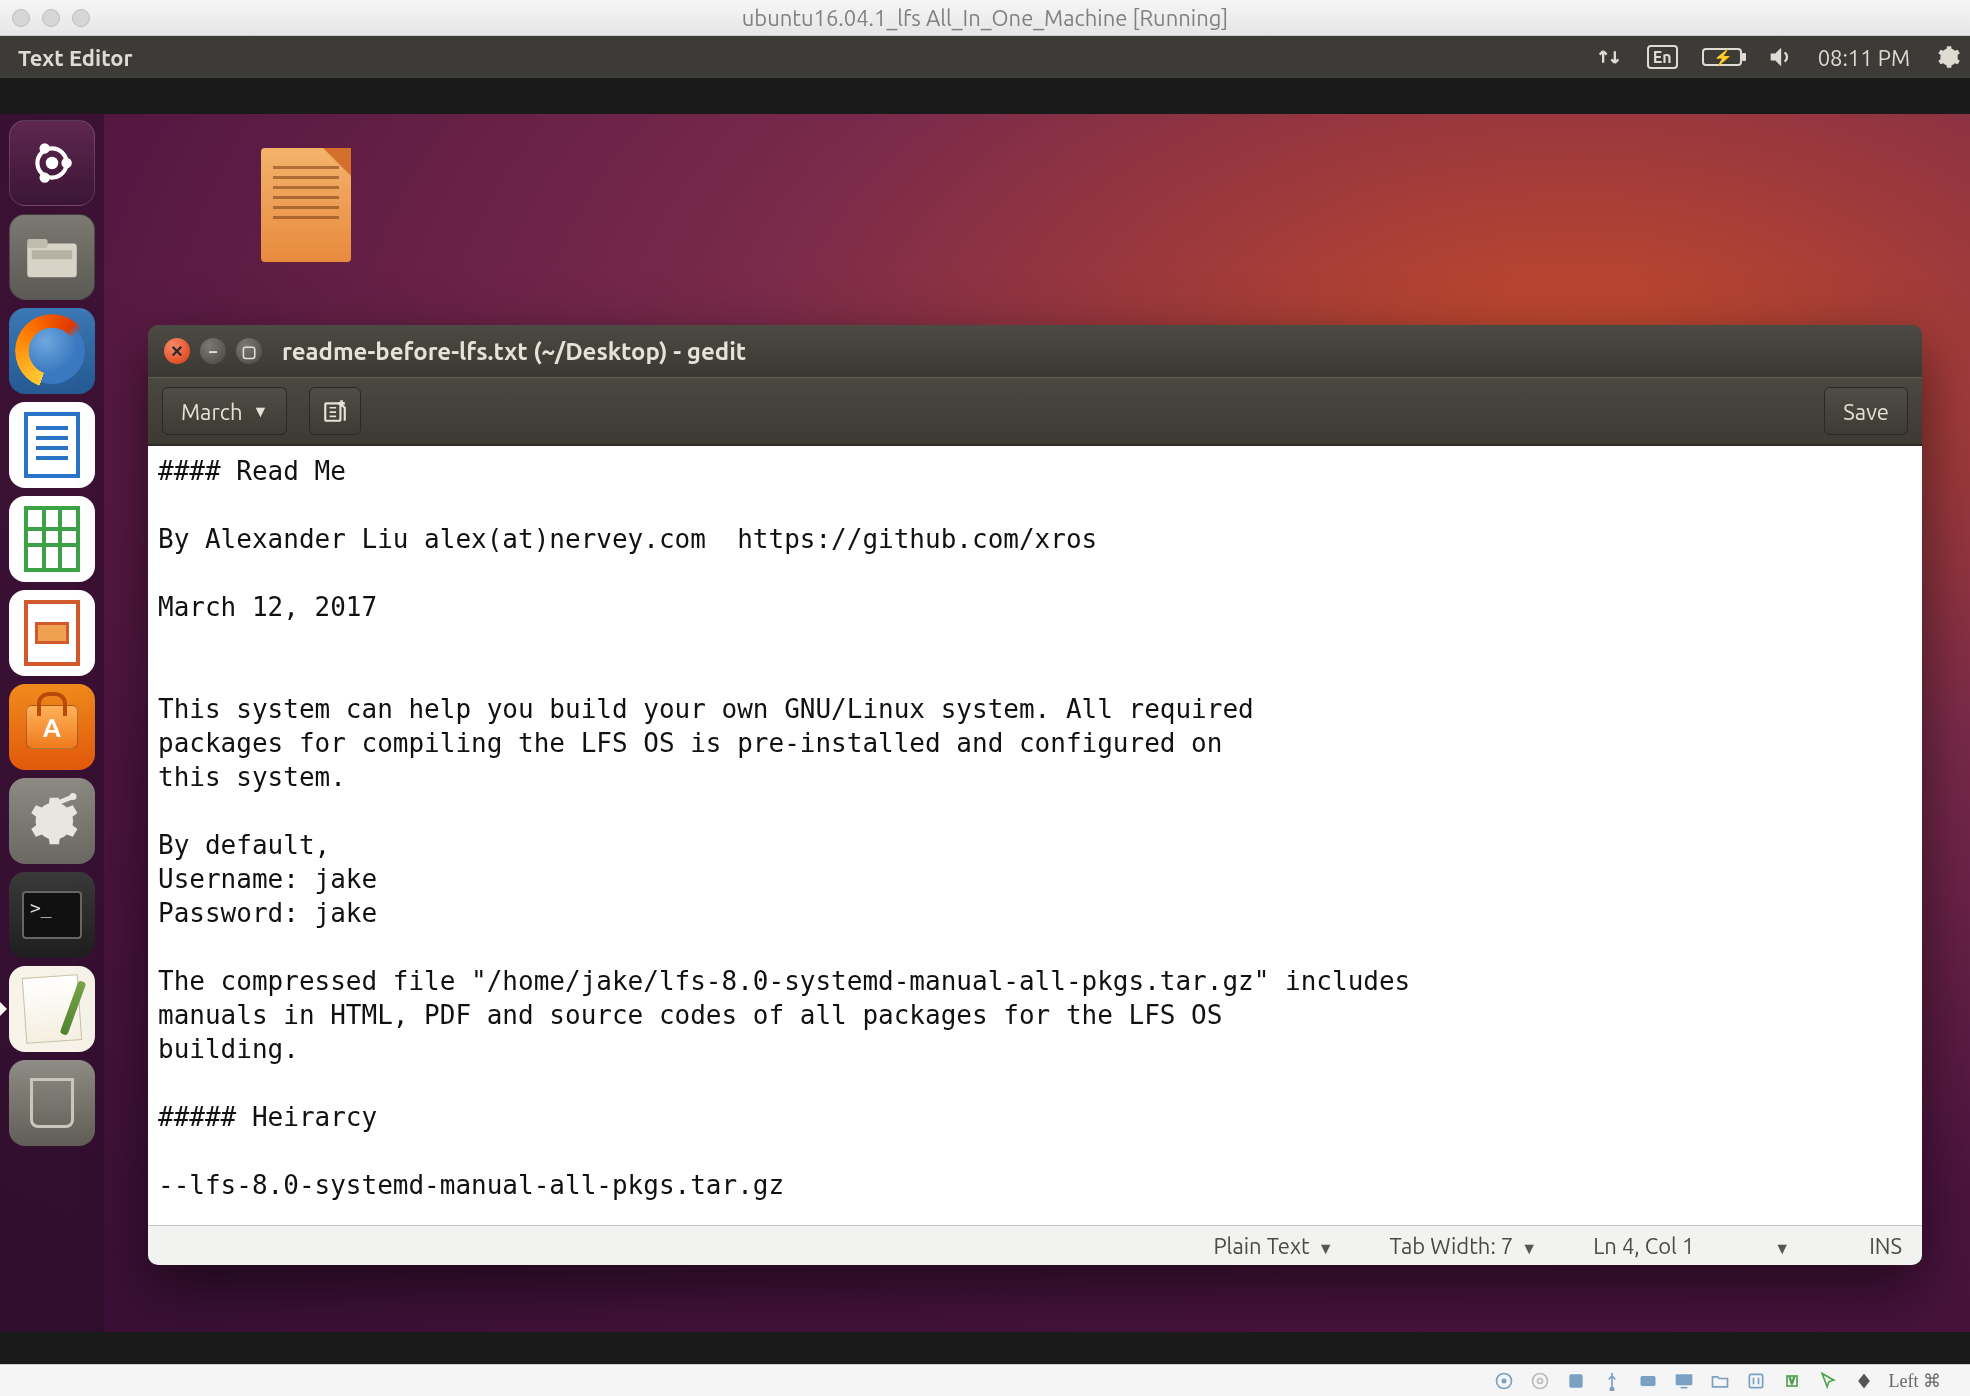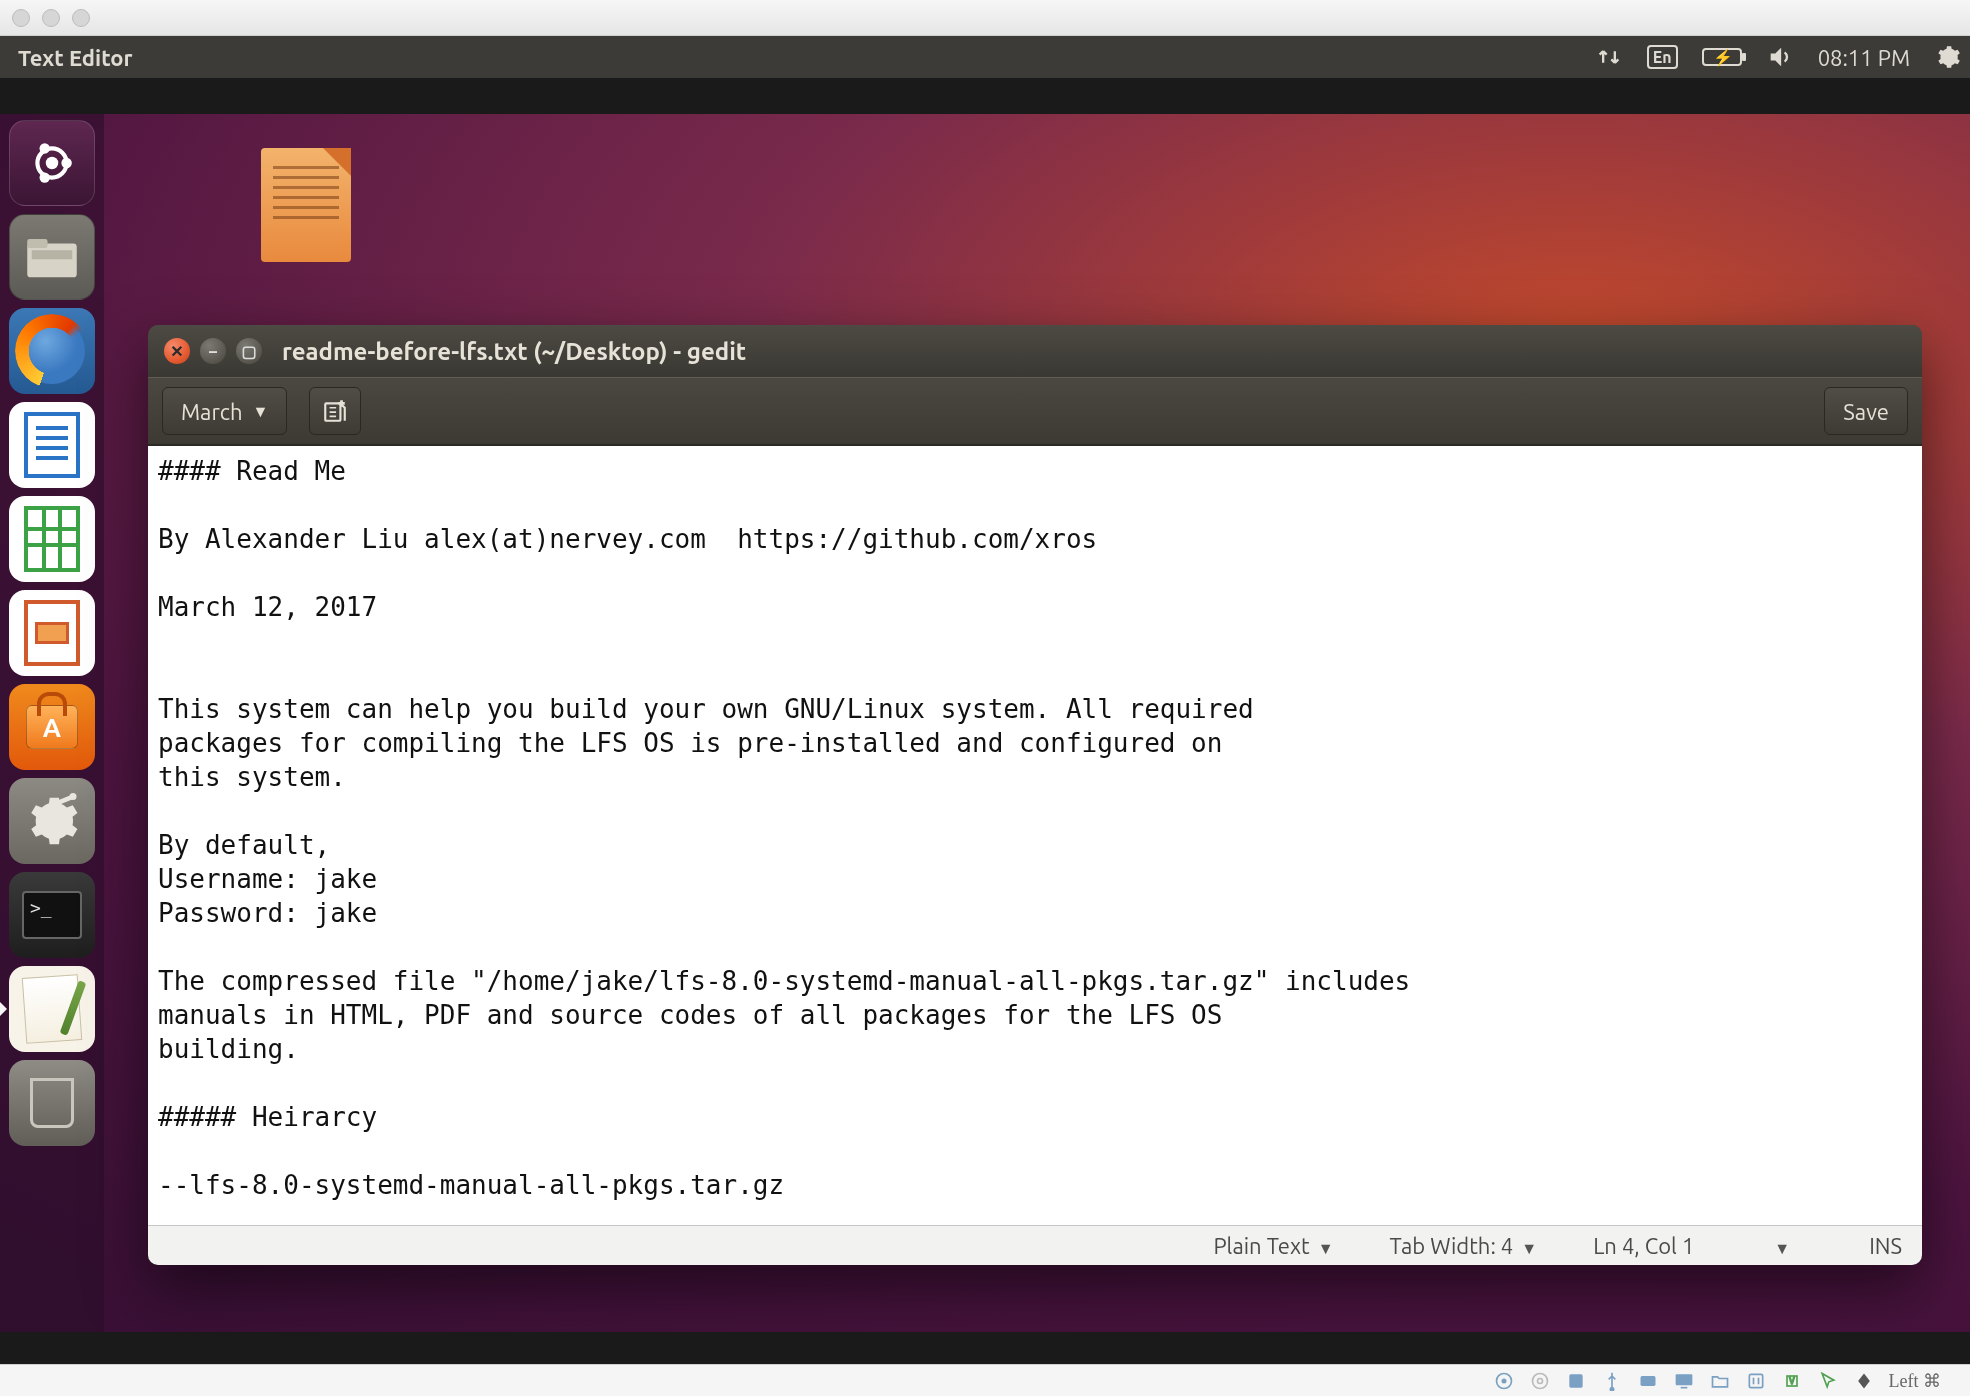--- a/index.html
+++ b/index.html
@@ -203,20 +203,21 @@
 </style>
 </head>
 <body>
 
 <div class="host-titlebar">
   <div class="traffic-lights">
     <div class="traffic-light"></div>
     <div class="traffic-light"></div>
     <div class="traffic-light"></div>
   </div>
+  <div class="host-title">ubuntu16.04.1_lfs All_In_One_Machine [Running]</div>
 </div>
 
 <div class="vm-area">
 
   <div class="topbar">
     <div class="topbar-left">Text Editor</div>
     <div class="topbar-right">
       <span class="top-icon">
         <svg viewBox="0 0 24 24" fill="none" stroke="currentColor" stroke-width="2">
             <path d="M7 17V7M7 7l-3 3M7 7l3 3M17 7v10m0 0l-3-3m3 3l3-3"></path>
@@ -358,21 +359,21 @@
 The compressed file "/home/jake/lfs-8.0-systemd-manual-all-pkgs.tar.gz" includes
 manuals in HTML, PDF and source codes of all packages for the LFS OS
 building.
 
 ##### Heirarcy
 
 --lfs-8.0-systemd-manual-all-pkgs.tar.gz</div>
       <div class="gedit-statusbar">
         <div class="sb-spacer"></div>
         <div><span>Plain Text</span><span class="sb-chev">▼</span></div>
-        <div><span>Tab Width: 4</span><span class="sb-chev">▼</span></div>
+        <div><span>Tab Width: 7</span><span class="sb-chev">▼</span></div>
         <div style="min-width:220px;"><span>Ln 4, Col 1</span><span class="sb-chev" style="margin-left:80px">▼</span></div>
         <div>INS</div>
       </div>
     </div>
 
   </div>
 </div>
 
 <div class="host-status">
   <span class="hs-ic">

